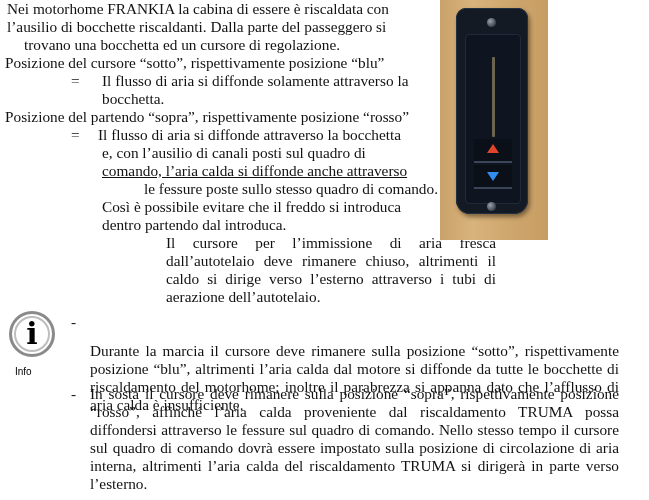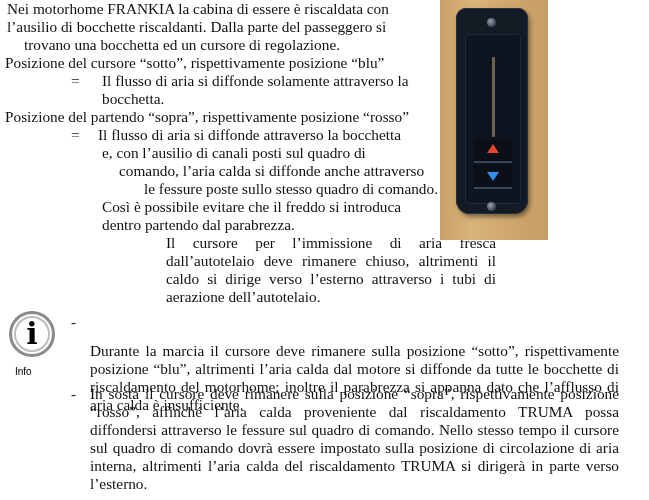--- a/index.html
+++ b/index.html
@@ -76,24 +76,24 @@
 
 <div class="line" style="left:5px; top:54px;">Posizione del cursore “sotto”, rispettivamente posizione “blu”</div>
 <div class="eq" style="left:71px; top:72px;">=</div>
 <div class="line" style="left:102px; top:72px;">Il flusso di aria si diffonde solamente attraverso la</div>
 <div class="line" style="left:102px; top:90px;">bocchetta.</div>
 
 <div class="line" style="left:5px; top:108px;">Posizione del partendo “sopra”, rispettivamente posizione “rosso”</div>
 <div class="eq" style="left:71px; top:126px;">=</div>
 <div class="line" style="left:98px; top:126px;">Il flusso di aria si diffonde attraverso la bocchetta</div>
 <div class="line" style="left:102px; top:144px;">e, con l’ausilio di canali posti sul quadro di</div>
-<div class="line" style="left:119px; top:162px;">comando, l’aria calda si diffonde anche attraverso</div>
+<div class="line" style="left:102px; top:162px;text-decoration:underline;">comando, l’aria calda si diffonde anche attraverso</div>
 <div class="line" style="left:102px; top:180px;margin-left:42px;">le fessure poste sullo stesso quadro di comando.</div>
 <div class="line" style="left:102px; top:198px;">Così è possibile evitare che il freddo si introduca</div>
-<div class="line" style="left:102px; top:216px;">dentro partendo dal parabrezza.</div>
+<div class="line" style="left:102px; top:216px;">dentro partendo dal introduca.</div>
 <div class="just" style="left:118px; top:234px; width:330px;margin-left:48px;">Il cursore per l’immissione di aria fresca dall’autotelaio deve rimanere chiuso, altrimenti il caldo si dirige verso l’esterno attraverso i tubi di aerazione dell’autotelaio.</div>
 
 <div class="photo">
   <div class="housing">
     <div class="screw" style="left:31px; top:10px;"></div>
     <div class="housing-face">
       <div class="slot"></div>
       <div class="btn" style="top:104px;">
         <div class="tri-up"></div>
       </div>

